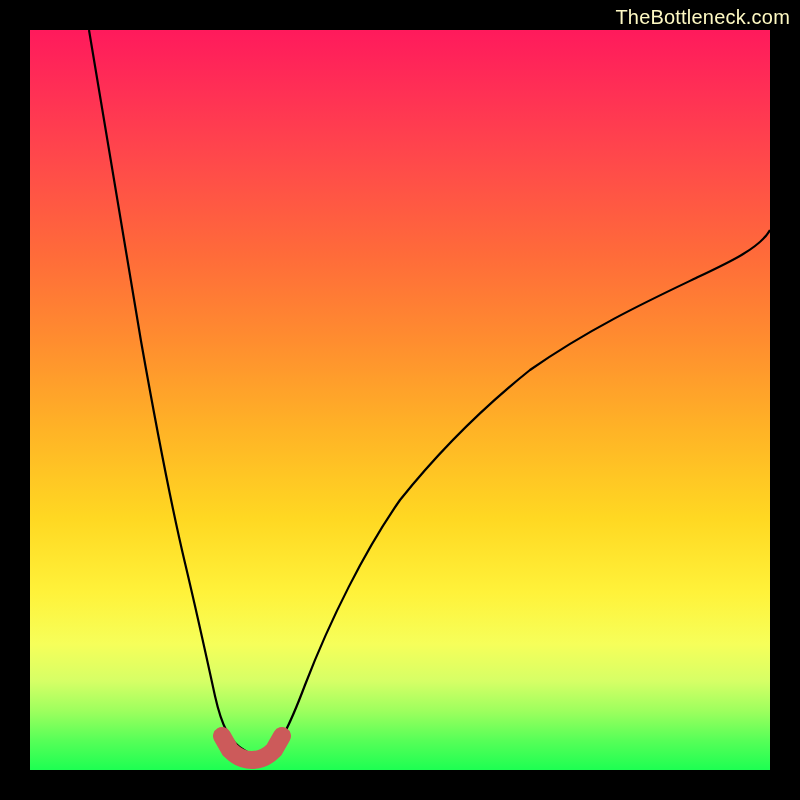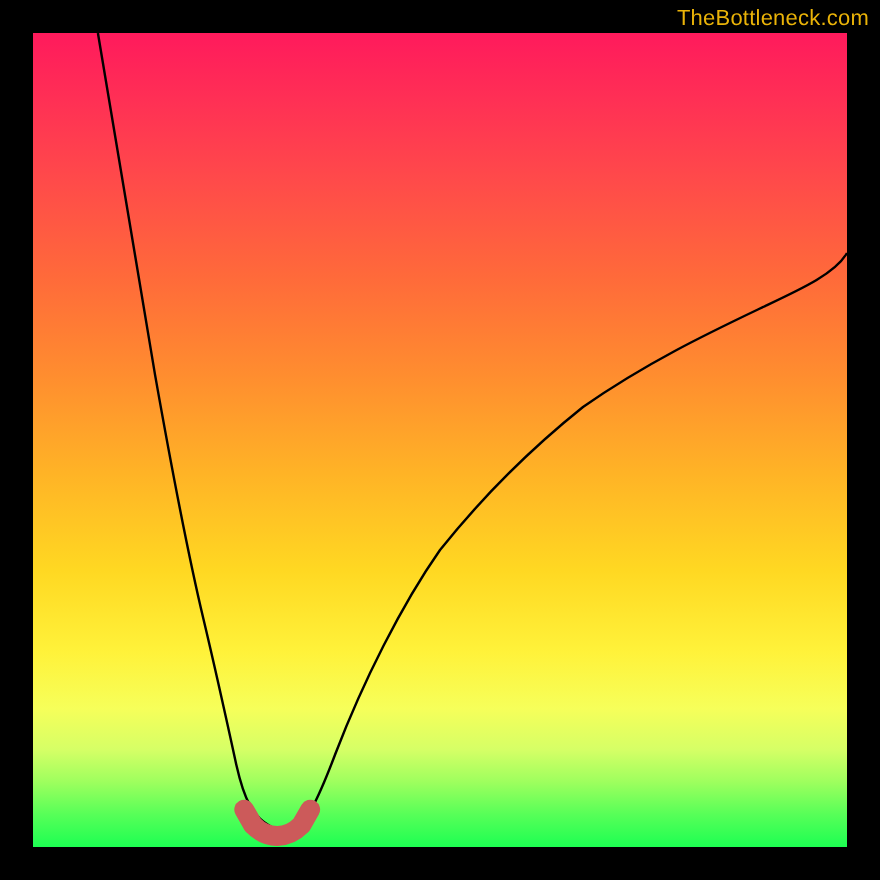--- a/index.html
+++ b/index.html
@@ -14,21 +14,21 @@
   .frame {
     position: relative;
     width: 800px;
     height: 800px;
     background: #000;
   }
   .watermark {
     position: absolute;
     top: 6px;
     right: 10px;
-    color: #eab308;
+    color: #fef9c3;
     font-size: 20px;
     font-weight: 400;
     letter-spacing: 0.2px;
     z-index: 10;
   }
   .plot-area {
     position: absolute;
     left: 30px;
     top: 30px;
     width: 740px;

